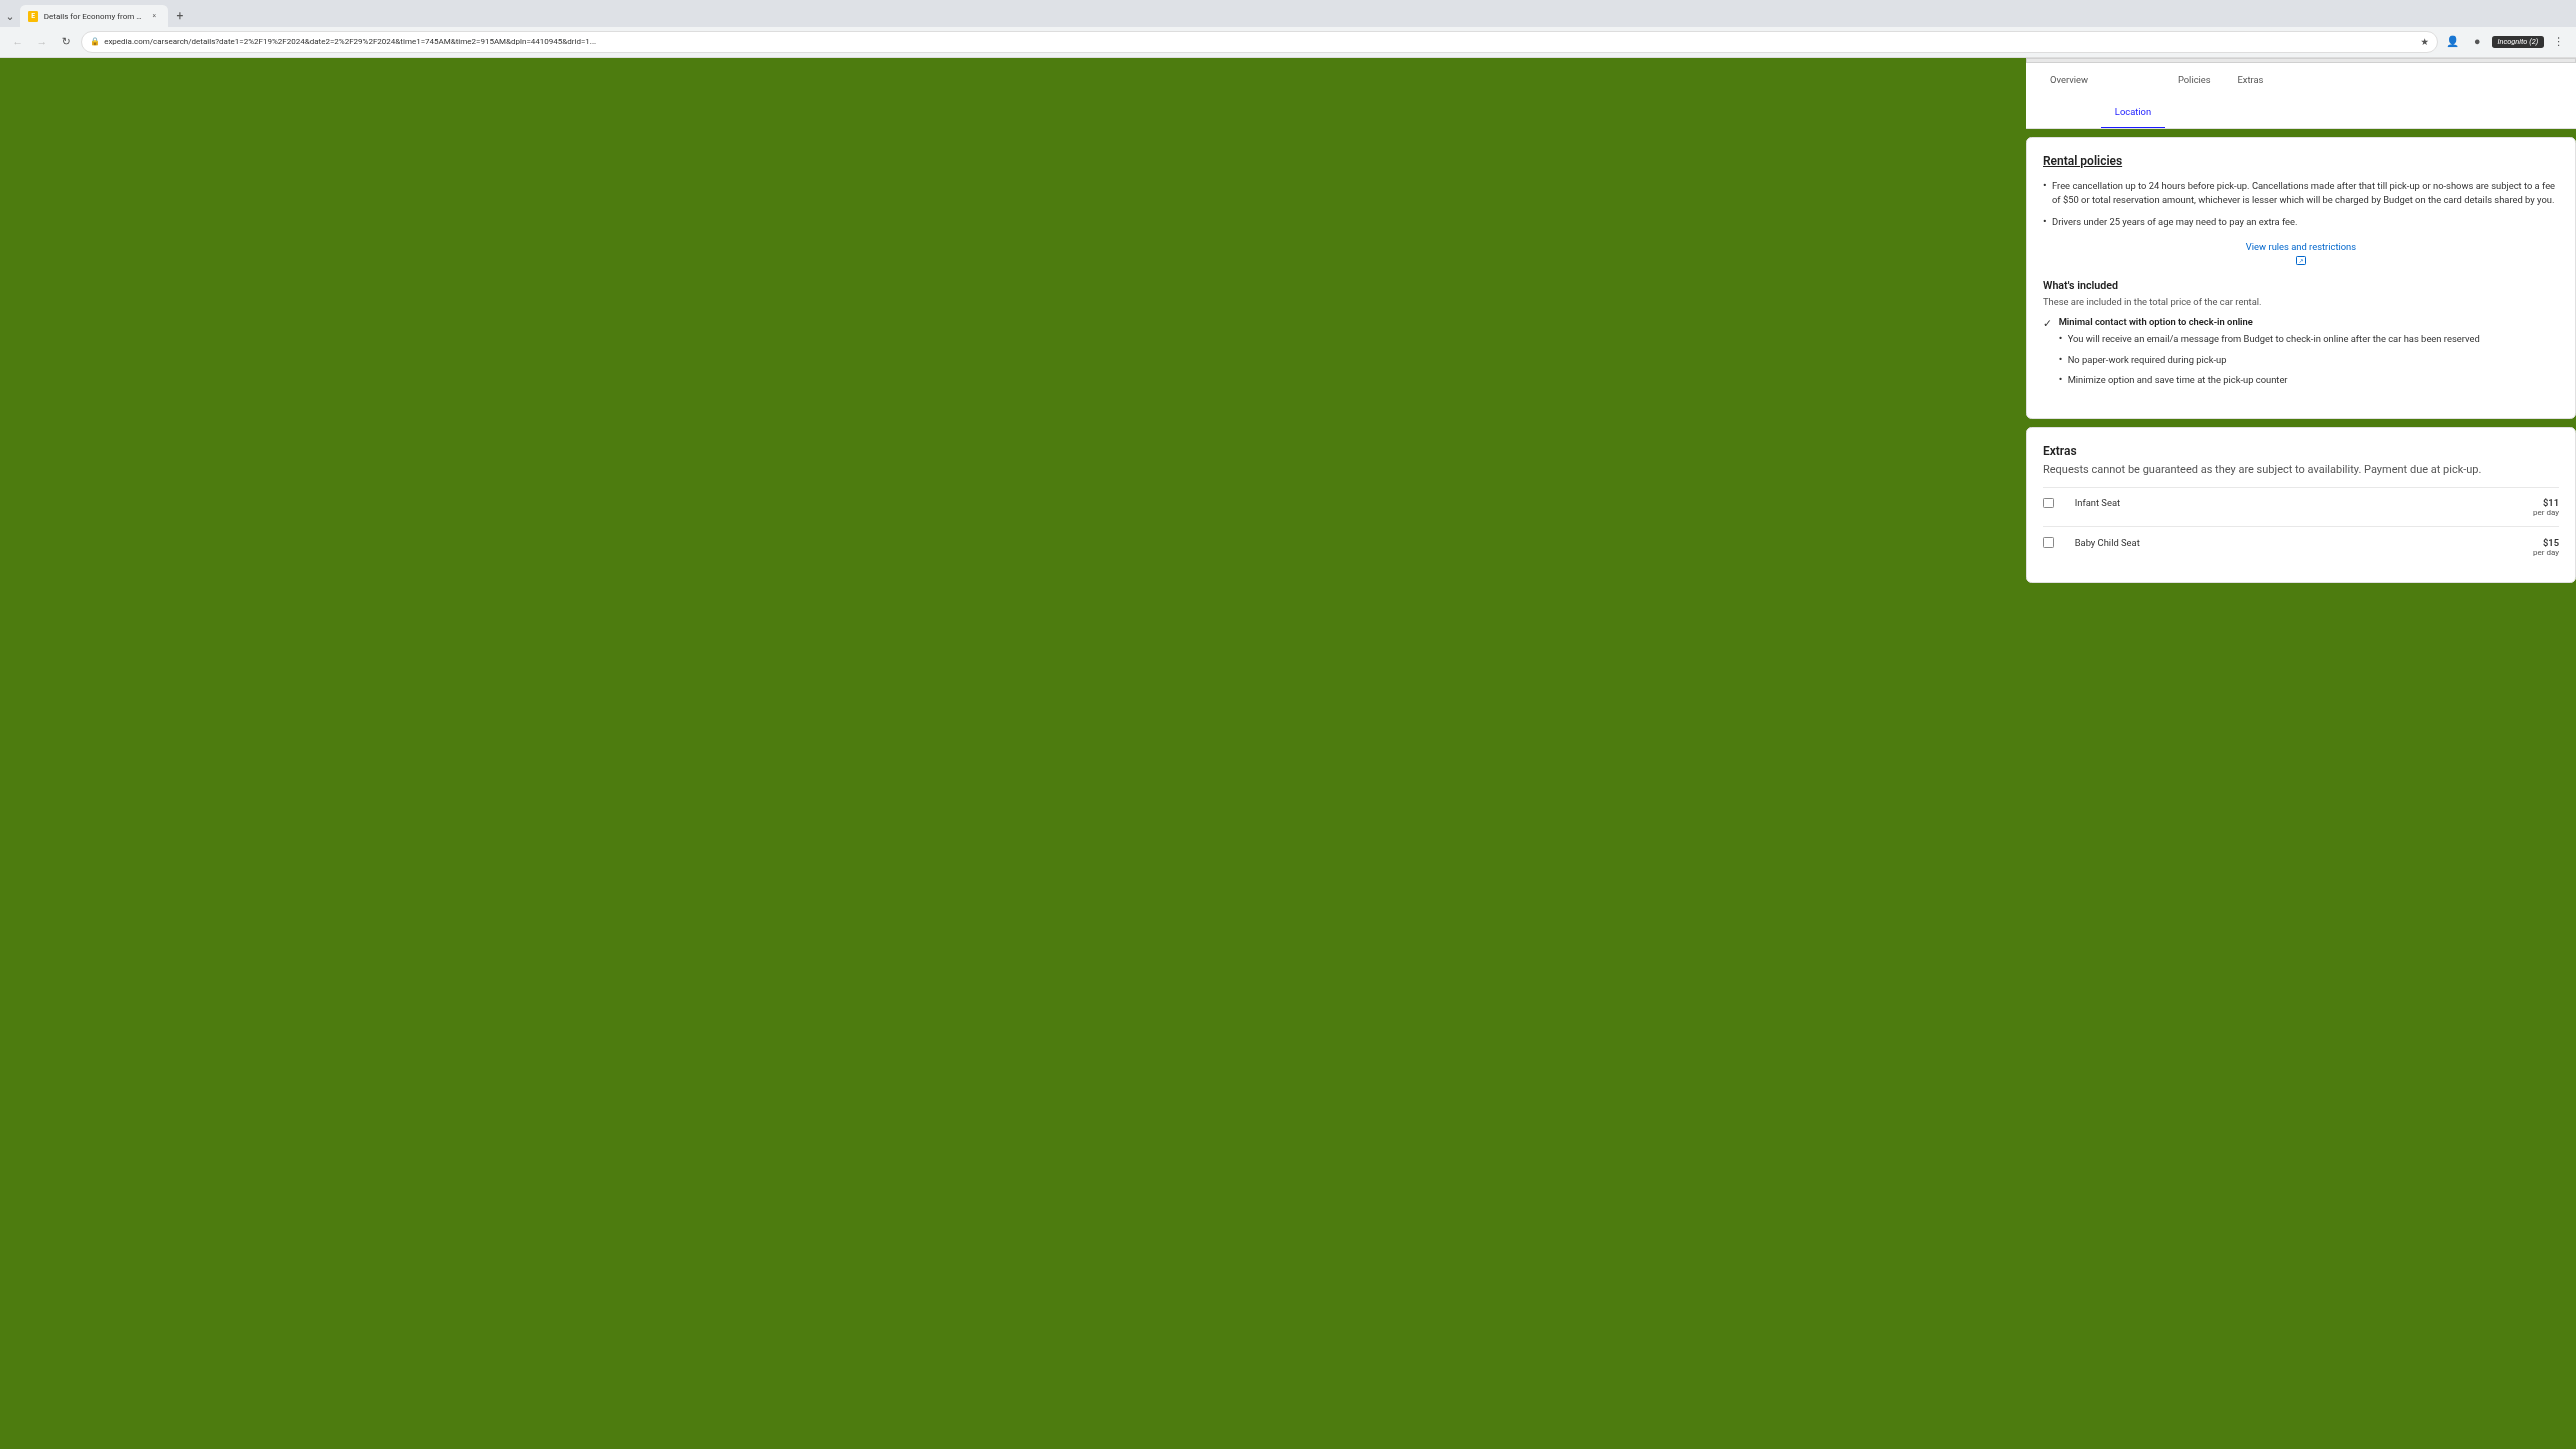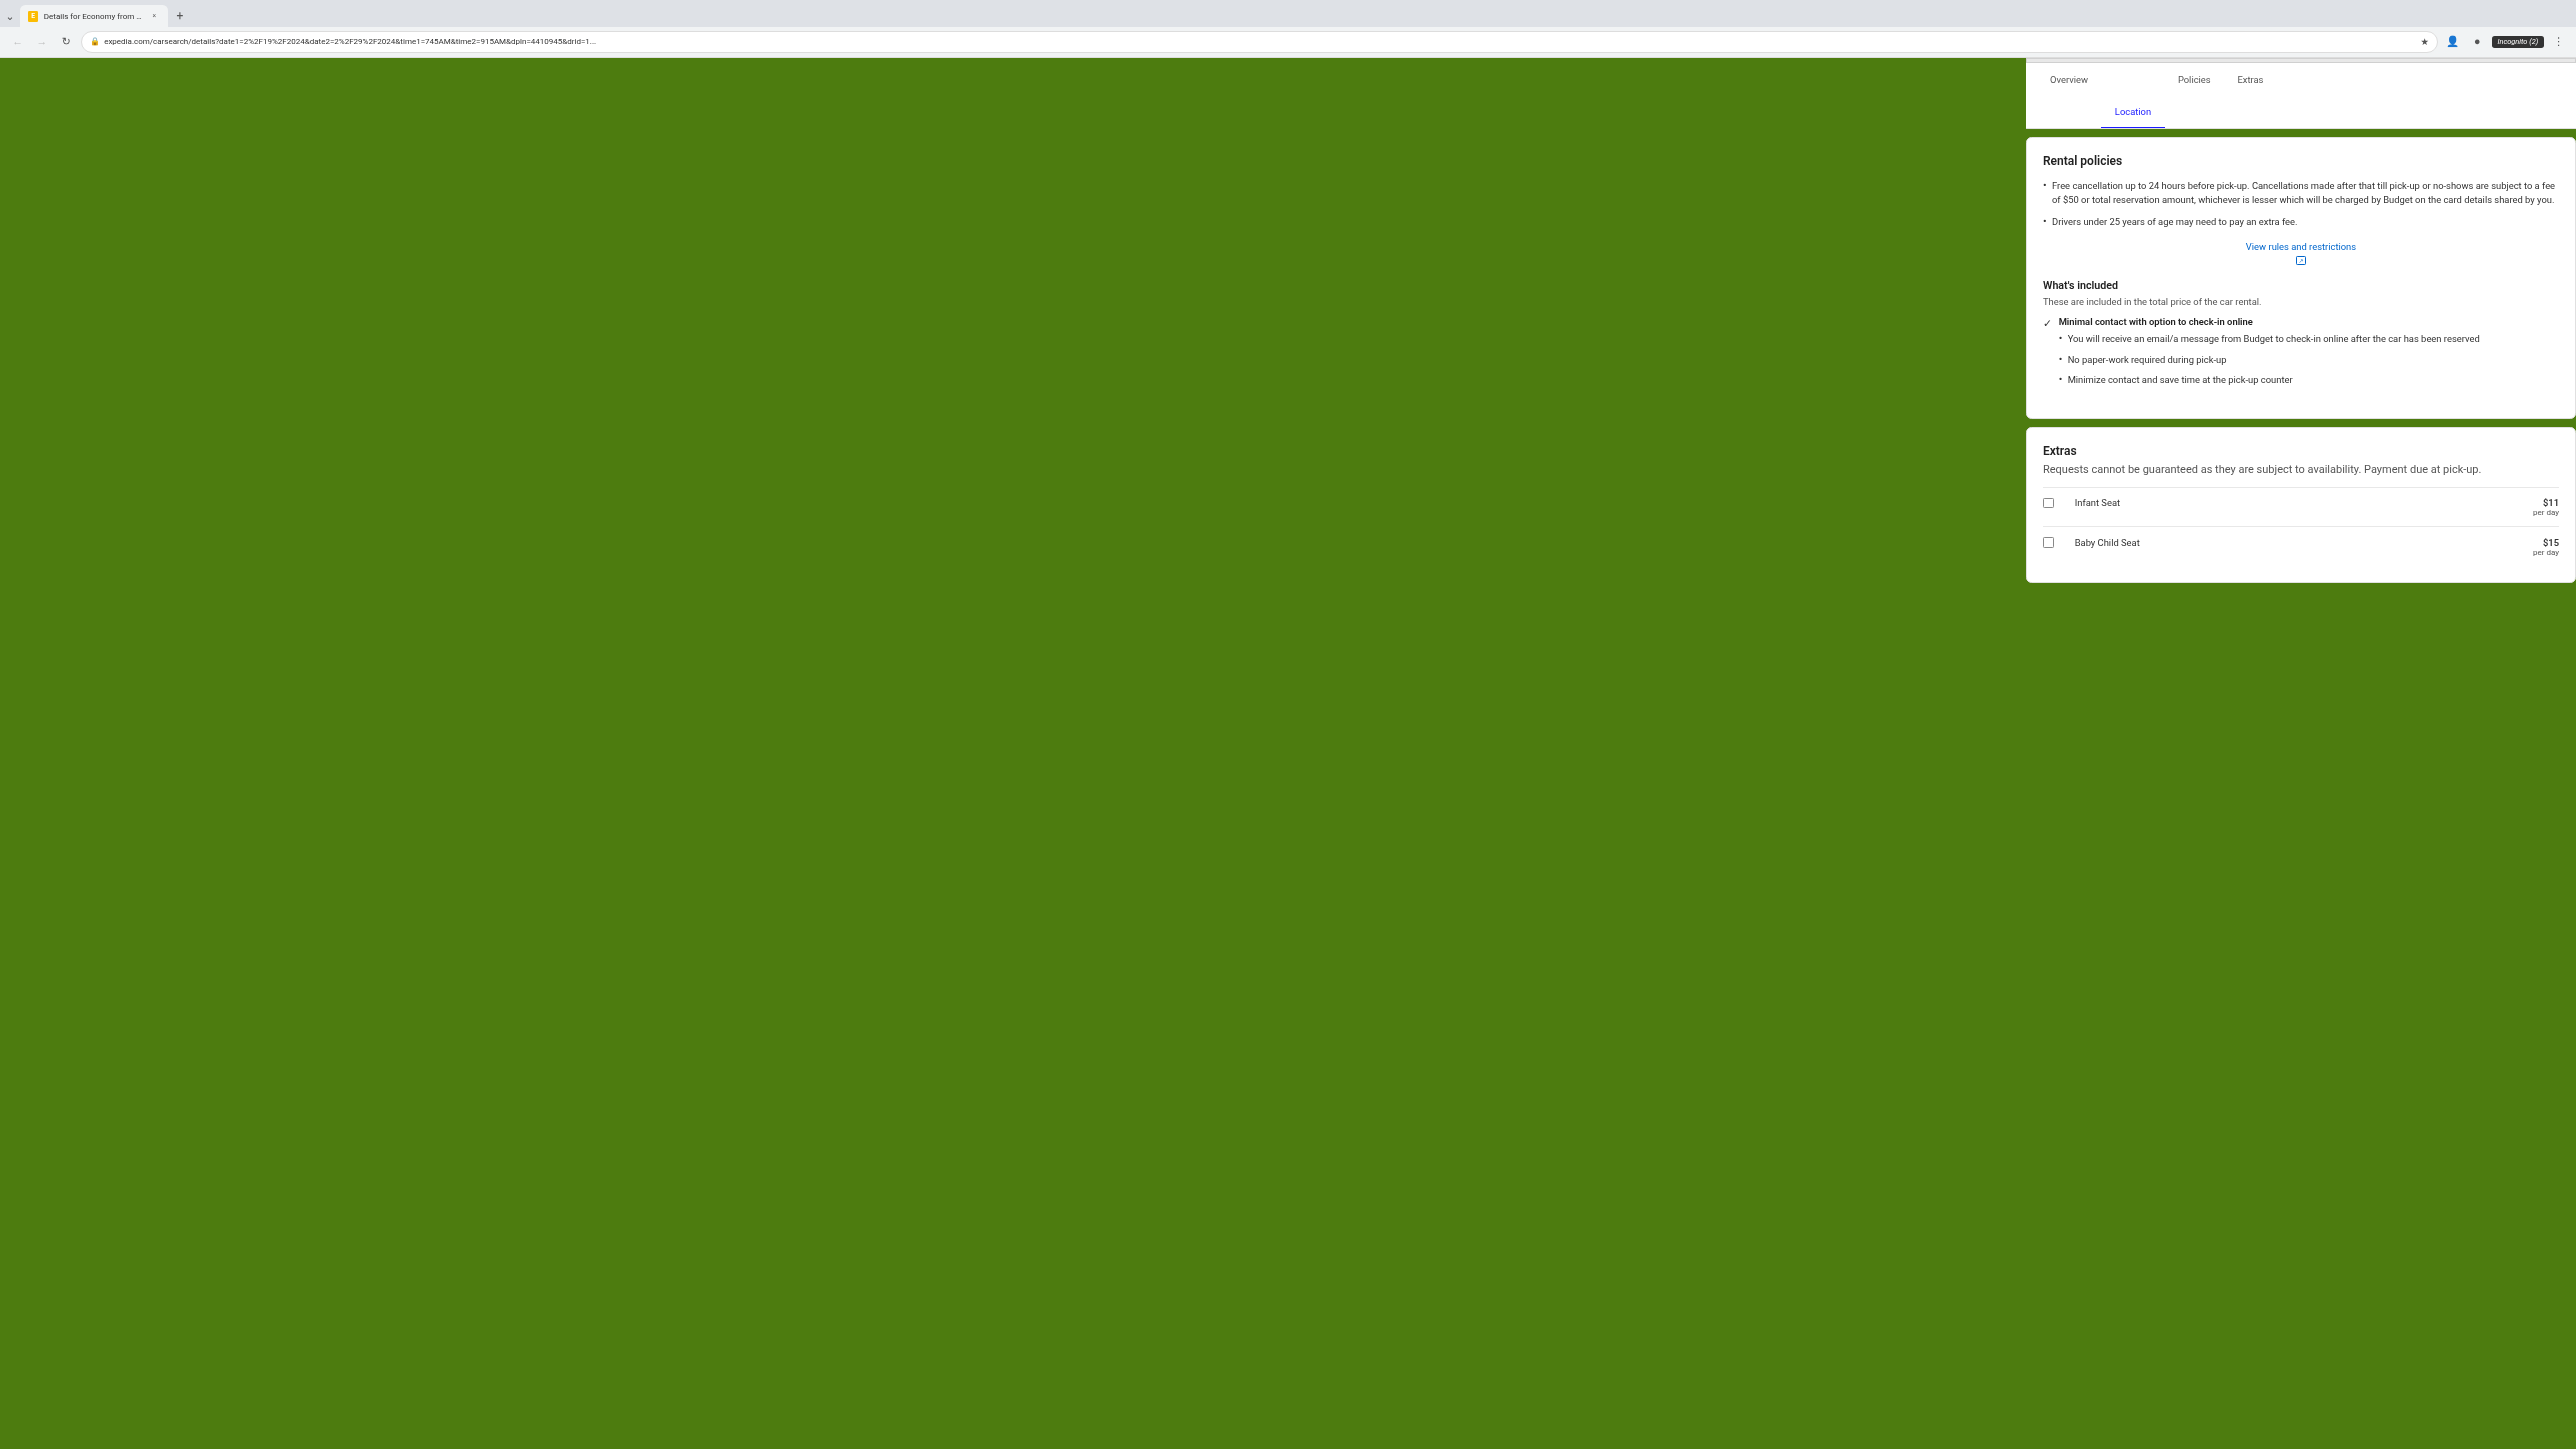--- a/index.html
+++ b/index.html
@@ -198,20 +198,21 @@
       border: 0.7px solid #e0e0e0;
       border-radius: 5.4px;
       padding: 16px;
       margin: 8px 0;
     }
     .card-title {
       font-size: 12px;
       font-weight: 600;
       color: #222;
       margin-bottom: 10.7px;
+      text-decoration: underline;
     }
     .policy-list {
       list-style: none;
       margin-bottom: 10.7px;
     }
     .policy-list li {
       display: flex;
       gap: 5.4px;
       margin-bottom: 8px;
       color: #333;
@@ -409,21 +410,21 @@
       <h3 class="whats-included-title">What's included</h3>
       <p class="whats-included-sub">These are included in the total price of the car rental.</p>
 
       <div class="included-feature">
         <span class="check-icon">✓</span>
         <div>
           <div class="feature-title">Minimal contact with option to check-in online</div>
           <ul class="feature-list">
             <li>You will receive an email/a message from Budget to check-in online after the car has been reserved</li>
             <li>No paper-work required during pick-up</li>
-            <li>Minimize contact and save time at the pick-up counter</li>
+            <li>Minimize option and save time at the pick-up counter</li>
           </ul>
         </div>
       </div>
     </div>
 
     <div class="card">
       <h2 class="extras-title">Extras</h2>
       <p class="extras-sub">Requests cannot be guaranteed as they are subject to availability. Payment due at pick-up.</p>
 
       <div class="extra-item">

